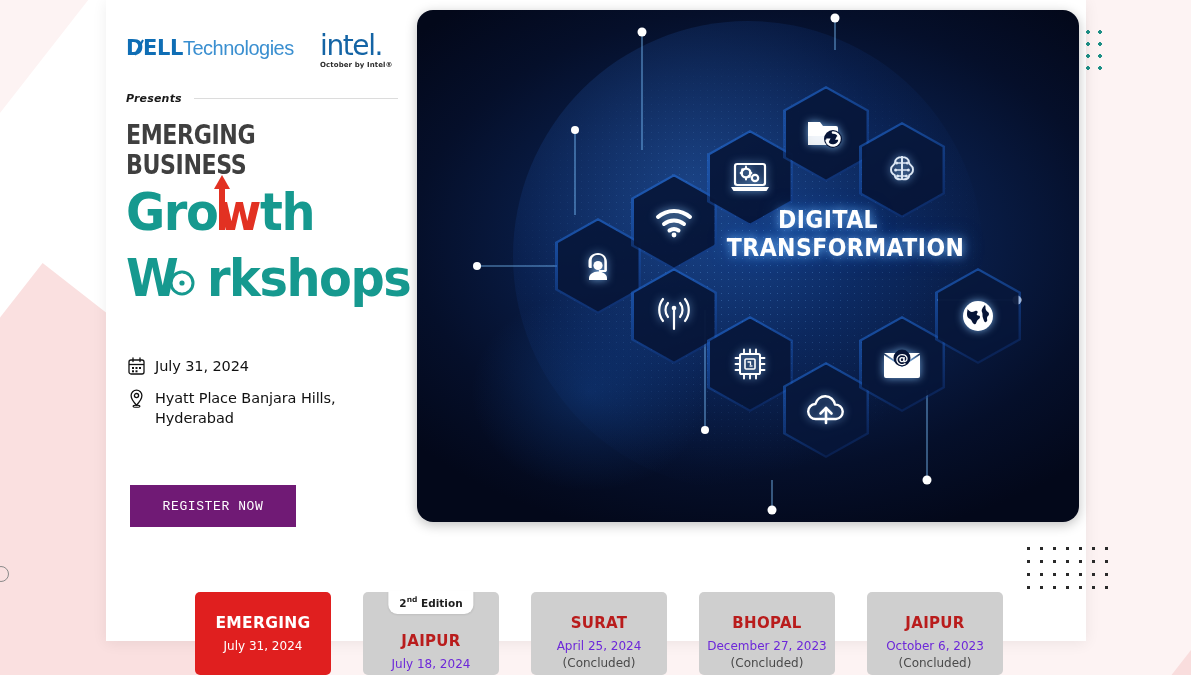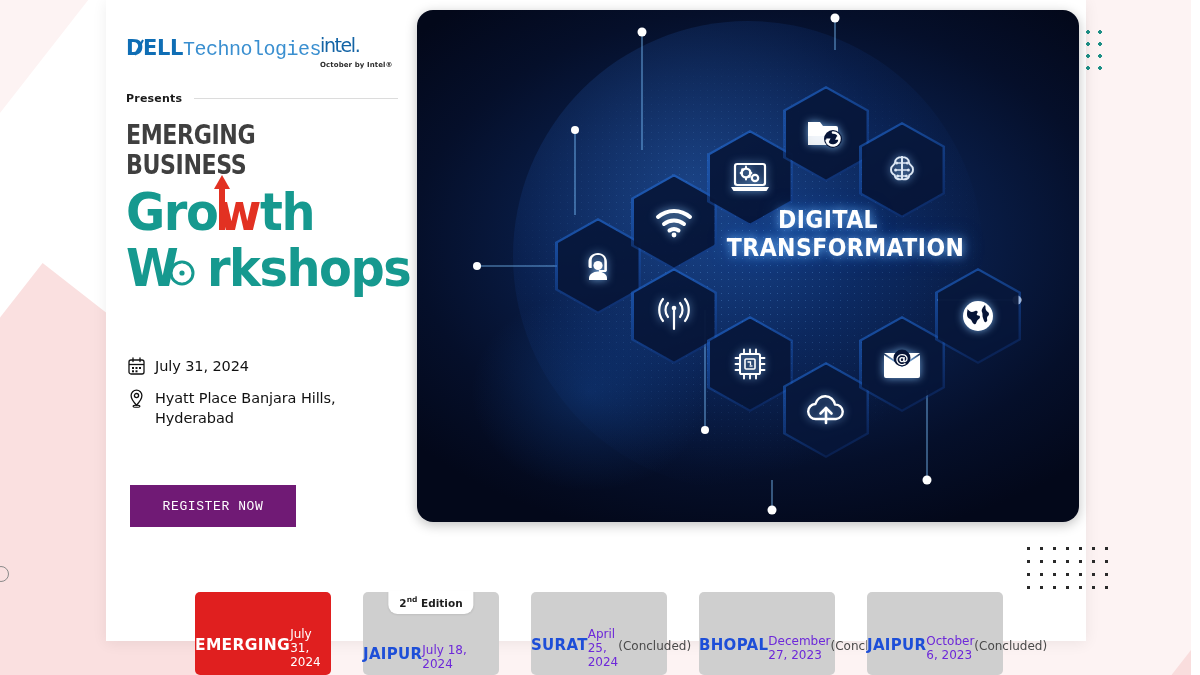--- a/index.html
+++ b/index.html
@@ -100,46 +100,46 @@
     position: relative;
   }
   .dell-slash {
     position: absolute;
     left: 12px; top: 3px;
     width: 2.2px; height: 17px;
     background: #0f6eb5;
     transform: rotate(28deg);
   }
   .dell-tech {
-    font-family: Liberation Mono, monospace;
+    font-family: Liberation Sans, sans-serif;
     font-size: 20px; font-weight: 400;
     color: #3a8fd0; letter-spacing: -0.5px;
   }
   .intel-logo {
     position: absolute; left: 194px; top: 0;
     text-align: left;
   }
   .intel-word {
     font-family: "DejaVu Sans", sans-serif;
-    font-size: 19px; font-weight: 400;
+    font-size: 28px; font-weight: 400;
     color: #1464a5; letter-spacing: -1.4px;
     line-height: 27px;
   }
   .intel-word .dot { color: #1464a5; }
   .intel-sub {
     font-family: "DejaVu Sans", sans-serif;
     font-size: 7px; font-weight: 600;
     color: #2b2b2b; letter-spacing: 0.1px;
     margin-top: 2px;
   }
 
   .presents-row {
     position: absolute; left: 0; top: 90px;
     width: 272px; height: 16px;
-    display: flex; align-items: center; gap: 12px;
+    display: flex; align-items: center; gap: 12px; font-style: italic;
   }
   .presents-label {
     font-family: "DejaVu Sans", sans-serif;
     font-size: 11px; font-weight: 600;
     color: #1a1a1a; letter-spacing: 0.2px;
     white-space: nowrap;
   }
   .presents-rule {
     flex: 1; height: 1px; background: #dcdcdc;
   }
@@ -181,21 +181,21 @@
   }
   .arrow-head {
     position: absolute; left: 0; top: -1px;
     width: 0; height: 0;
     border-left: 8px solid transparent;
     border-right: 8px solid transparent;
     border-bottom: 14px solid #e23122;
   }
   .workshops-line {
     position: relative;
-    margin-top: 2px;
+    margin-top: 12px;
     height: 56px;
     text-align: center;
   }
   .workshops-text {
     font-family: "DejaVu Sans", sans-serif;
     font-size: 52px; font-weight: 700;
     color: #16998f;
     letter-spacing: -1.6px;
     line-height: 56px;
     transform: scaleX(0.92);
@@ -335,30 +335,30 @@
     position: absolute;
     left: 195px; top: 592px;
     width: 1000px; height: 83px;
     display: flex; align-items: flex-start; gap: 32px;
   }
   .tab {
     position: relative;
     width: 136px; height: 83px;
     background: #cfcfcf;
     border-radius: 5px;
-    display: flex; flex-direction: row;
+    display: flex; flex-direction: column;
     align-items: center; justify-content: flex-start;
     padding-top: 22px;
     cursor: pointer;
   }
   .tab.active { background: #e01f1f; }
   .tab-city {
     font-family: "DejaVu Sans", sans-serif;
     font-size: 15px; font-weight: 600;
-    color: #1d4ed8;
+    color: #b91c1c;
     letter-spacing: 0.3px;
   }
   .tab.active .tab-city { color: #ffffff; font-size: 15.5px; }
   .tab-date {
     font-family: "DejaVu Sans", sans-serif;
     font-size: 12px; color: #6d28d9;
     margin-top: 7px;
   }
   .tab.active .tab-date { color: #ffffff; }
   .tab-status {

